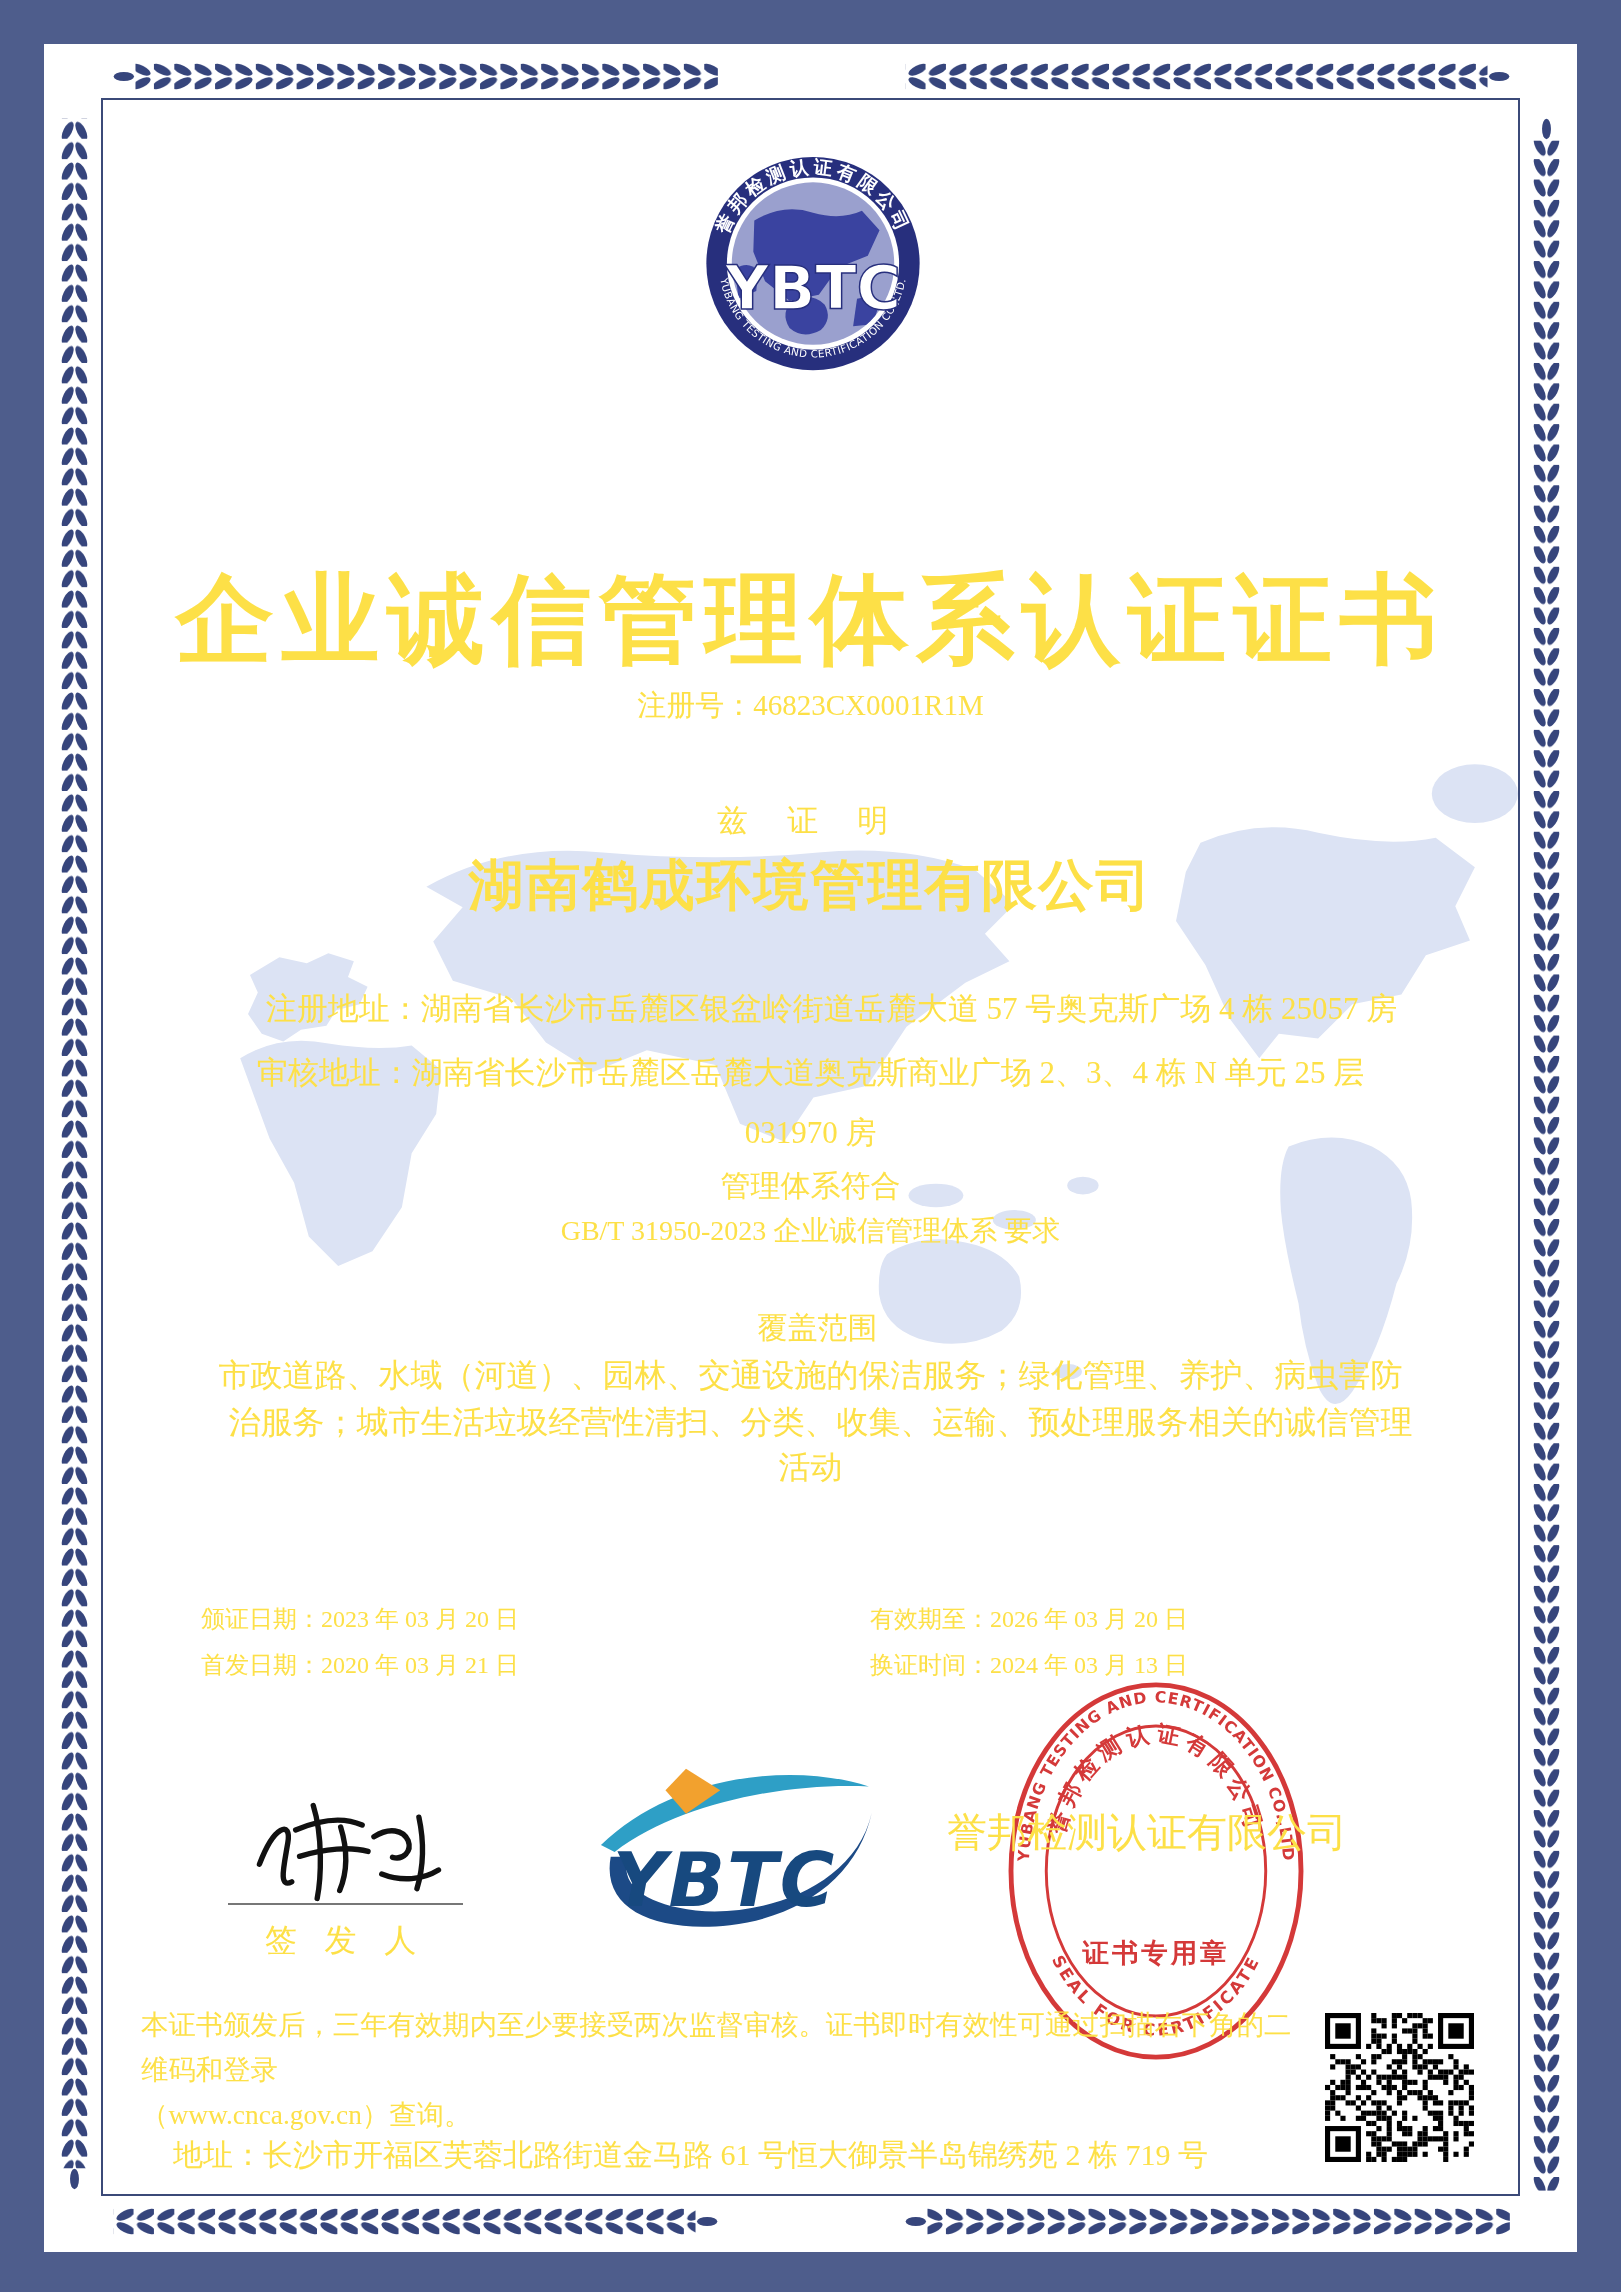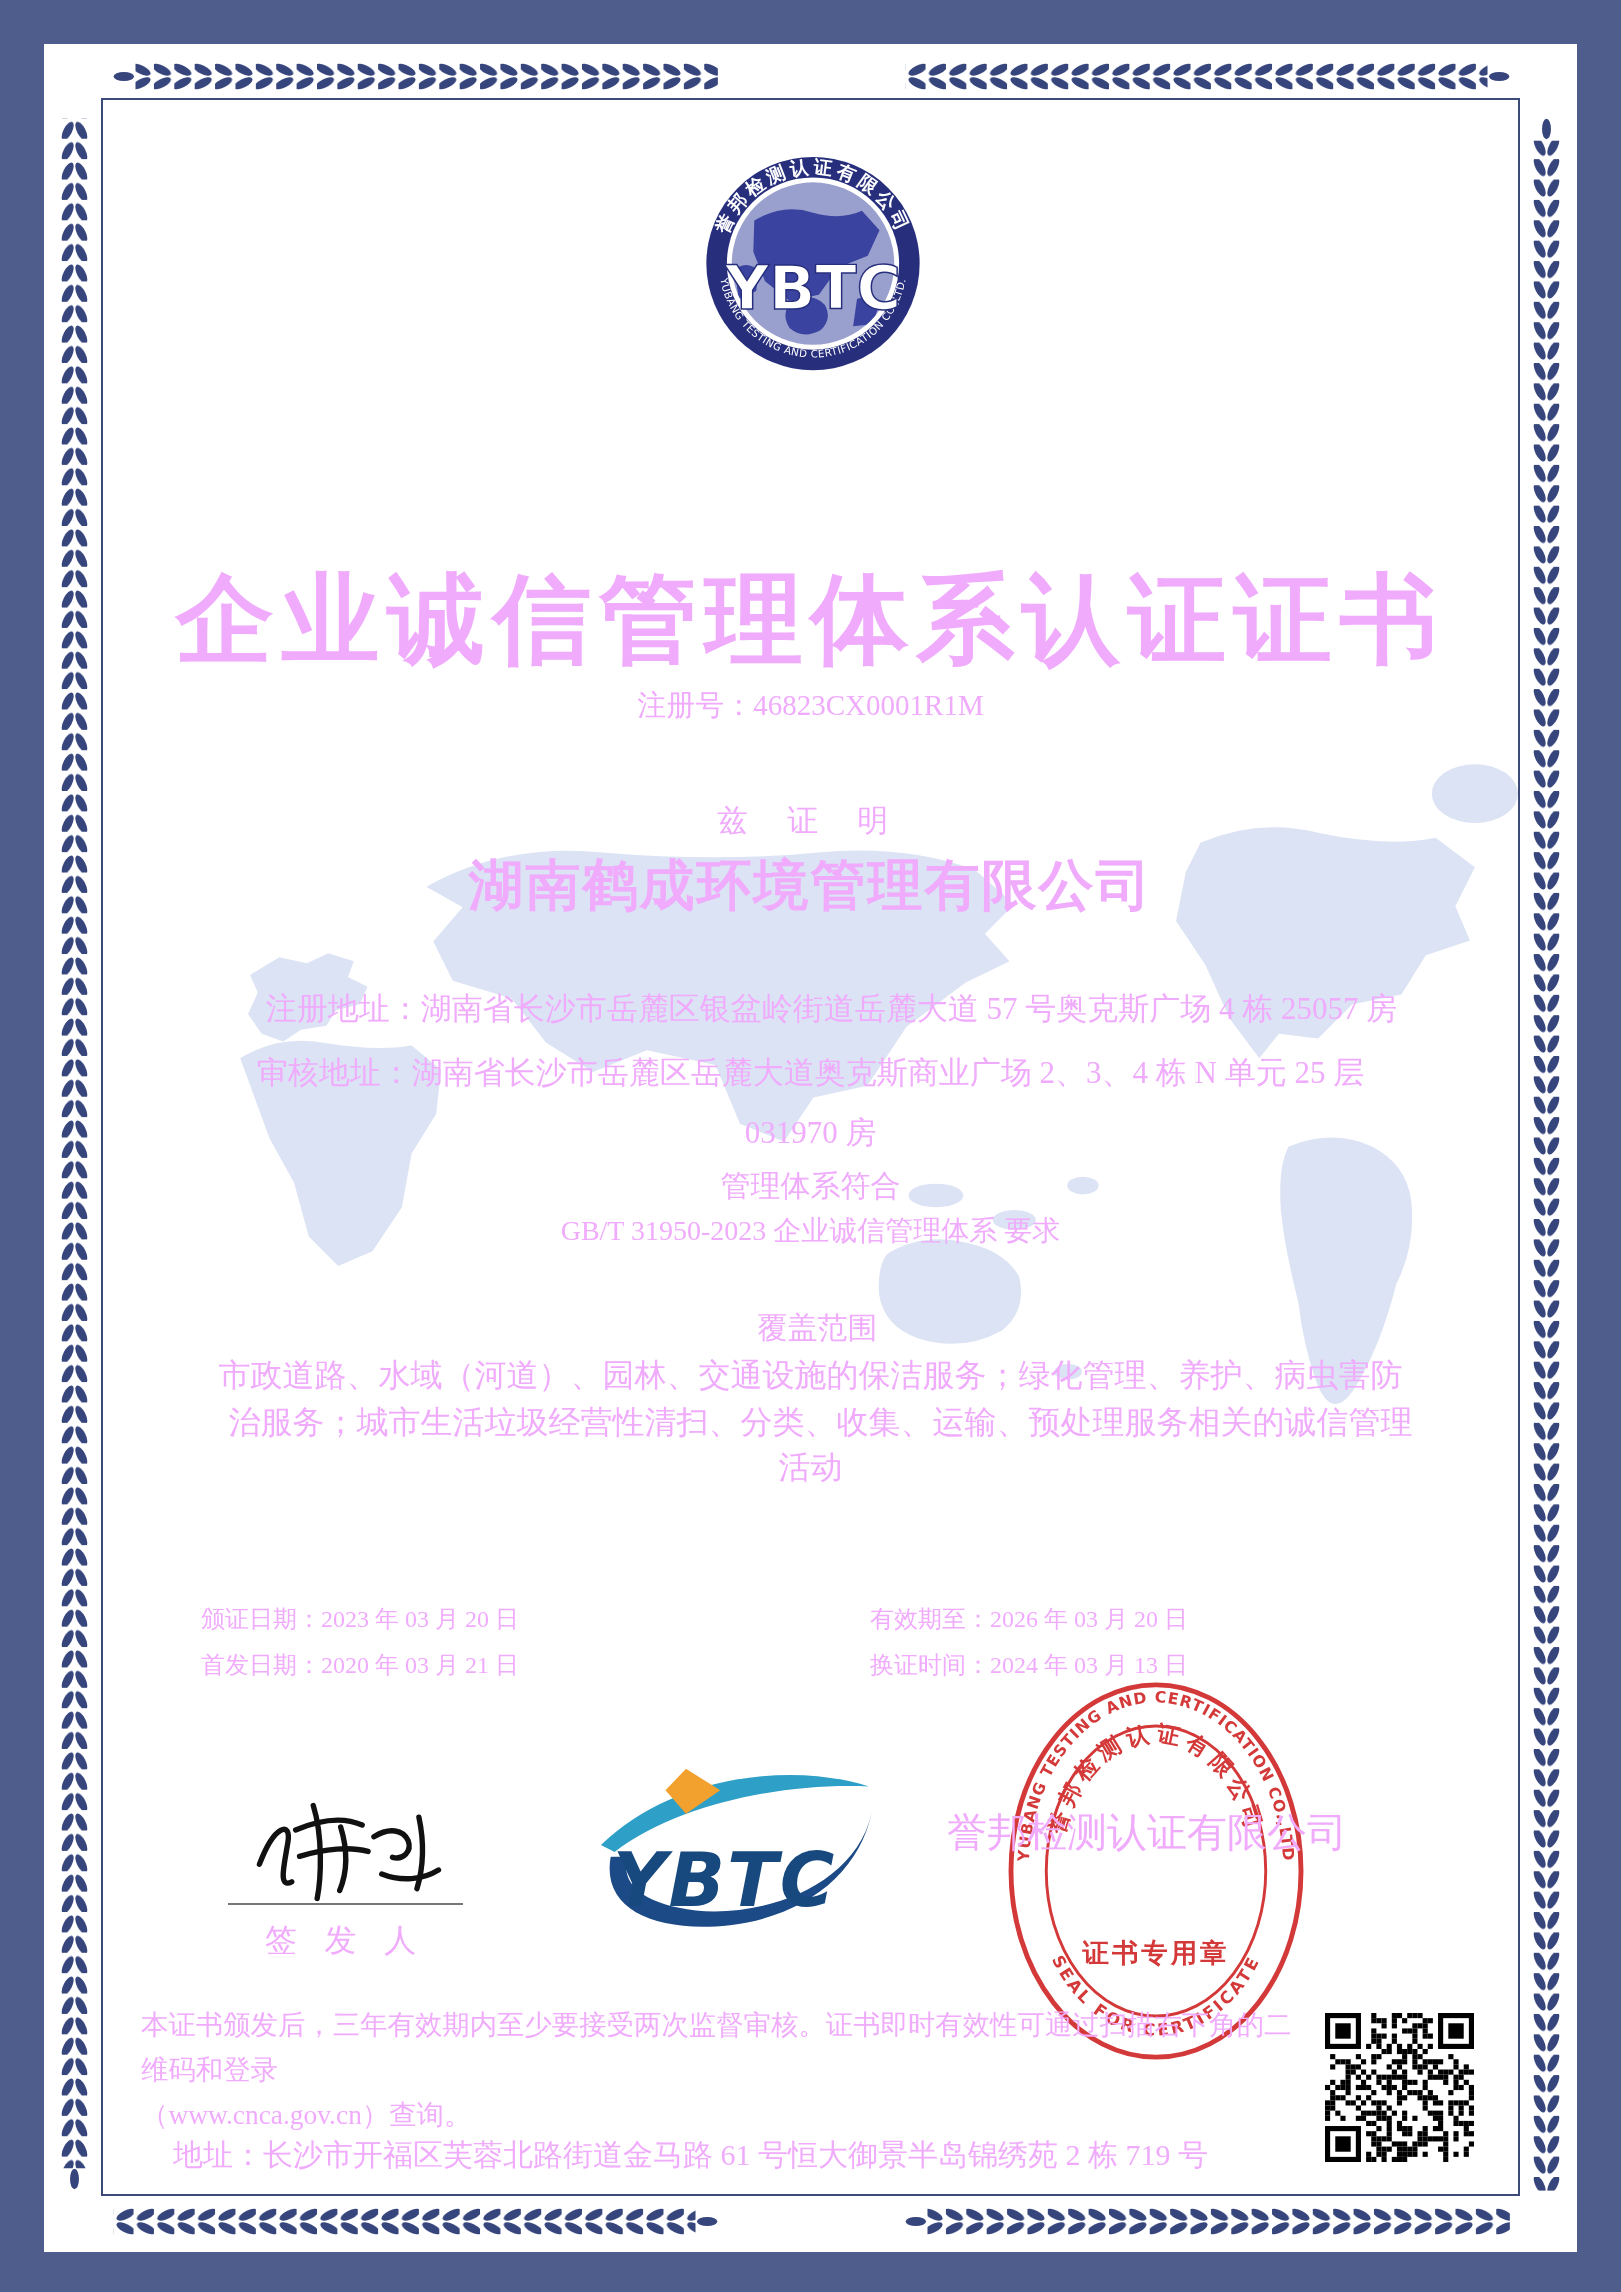--- a/index.html
+++ b/index.html
@@ -1,21 +1,21 @@
 <!DOCTYPE html>
 <html><head>
 <meta charset="utf-8">
 <style>
   html,body{margin:0;padding:0;}
   body{width:1621px;height:2293px;background:#4e5d8c;position:relative;overflow:hidden;
        font-family:"Liberation Serif","DejaVu Serif",serif;}
   #page{position:absolute;left:0;top:0;width:1621px;height:2293px;}
   .abs{position:absolute;}
   .ctr{left:0;right:0;text-align:center;}
-  .ser{font-family:"Liberation Serif","DejaVu Serif",serif;color:#f0abfc;}
+  .ser{font-family:"Liberation Serif","DejaVu Serif",serif;color:#fde047;}
   #inner-white{left:44px;top:44px;right:44px;bottom:41px;background:#ffffff;}
   #content-frame{left:101px;top:98px;width:1419px;height:2098px;border:2px solid #3b4a78;box-sizing:border-box;}
   .garland{position:absolute;}
   #cert-title{top:555px;font-size:98px;font-weight:700;letter-spacing:7.8px;z-index:2;}
   #regno-line{top:686px;font-size:29px;z-index:2;}
   #certify-line{top:800px;font-size:31px;letter-spacing:15.7px;z-index:2;}
   #company-name{top:849px;font-size:55px;font-weight:700;letter-spacing:2px;z-index:2;}
   #credit-line{top:937px;font-size:30px;z-index:2;}
   #regaddr{top:988px;font-size:31px;z-index:2;padding-left:42px;}
   #auditaddr{top:1052px;font-size:31px;z-index:2;}

